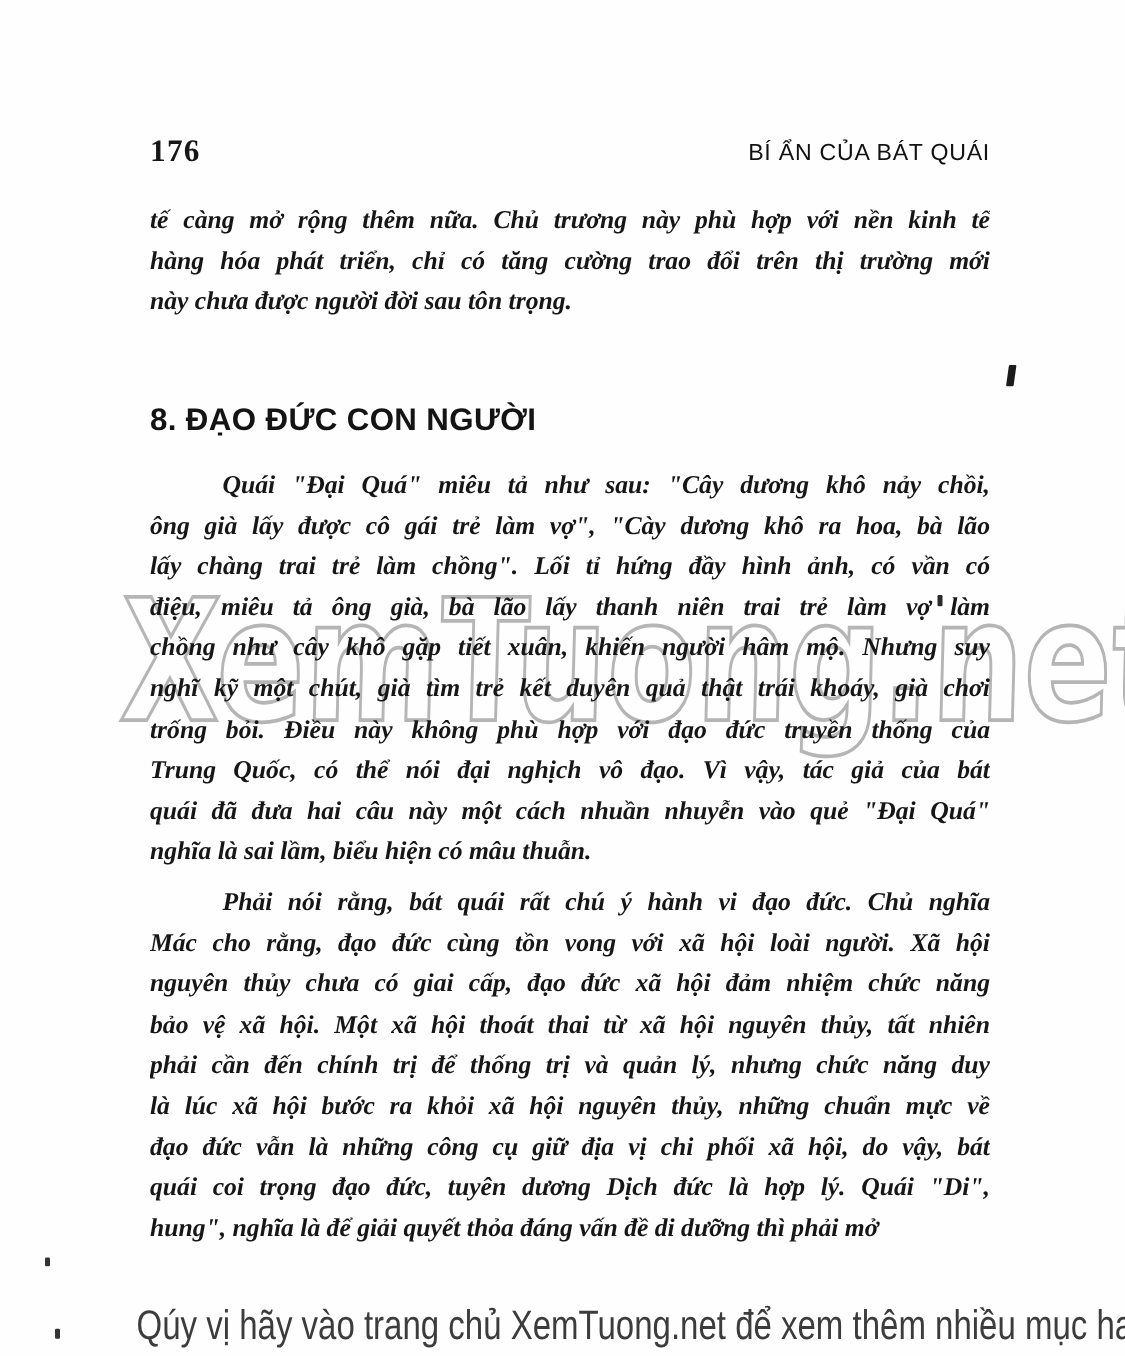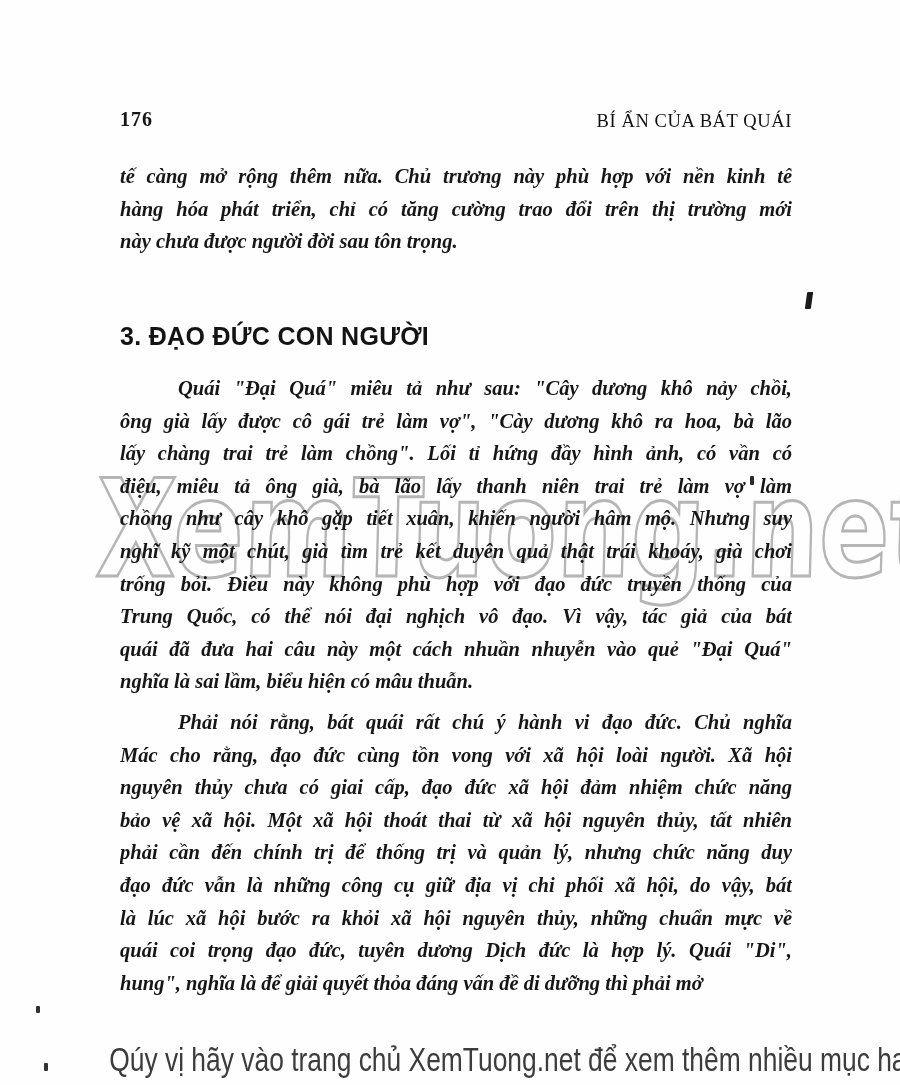--- a/index.html
+++ b/index.html
@@ -13,25 +13,25 @@
     position:absolute;left:98px;top:462px;z-index:0;
     font-family:"DejaVu Sans","Liberation Sans",sans-serif;
     font-weight:bold;font-size:135px;line-height:1;letter-spacing:0px;
     color:transparent;-webkit-text-stroke:3px #aeaeae;
     transform:scaleX(0.77) skewX(-2deg);transform-origin:left top;
     white-space:nowrap;pointer-events:none;opacity:0.9;
   }
   
   .pagehead{position:absolute;left:120px;top:108px;width:672px;height:30px;z-index:1;}
   .pagenum{
-    position:absolute;left:0;top:0;font-size:20px;font-weight:600;letter-spacing:1px;
+    position:absolute;left:0;top:0;font-size:25px;font-weight:600;letter-spacing:1px;
   }
   .runtitle{
     position:absolute;right:0;top:3px;
-    font-family:Liberation Serif, serif;
+    font-family:Liberation Sans, sans-serif;
     font-size:18.5px;font-weight:500;letter-spacing:0.6px;color:#111;text-align:right;
   }
   
   .para{position:absolute;left:120px;width:672px;z-index:1;}
   .p1{top:160px;}
   .p2{top:372px;}
   .p3{top:706px;}
   .jline{
     width:672px;height:32.6px;line-height:32.6px;overflow:hidden;
     font-size:20.5px;font-weight:600;
@@ -79,21 +79,21 @@
   </div>
 
   <div class="para p1">
     <div class="jline">tế càng mở rộng thêm nữa. Chủ trương này phù hợp với nền kinh tế</div>
     <div class="jline">hàng hóa phát triển, chỉ có tăng cường trao đổi trên thị trường mới</div>
     <div class="jline jlast">này chưa được người đời sau tôn trọng.</div>
   </div>
 
   <span class="artifact a1"></span>
 
-  <h2 class="heading">3. ĐẠO ĐỨC CON NGƯỜI</h2>
+  <h2 class="heading">8. ĐẠO ĐỨC CON NGƯỜI</h2>
 
   <div class="para p2">
     <div class="jline indent">Quái "Đại Quá" miêu tả như sau: "Cây dương khô nảy chồi,</div>
     <div class="jline">ông già lấy được cô gái trẻ làm vợ", "Cày dương khô ra hoa, bà lão</div>
     <div class="jline">lấy chàng trai trẻ làm chồng". Lối tỉ hứng đầy hình ảnh, có vần có</div>
     <div class="jline">điệu, miêu tả ông già, bà lão lấy thanh niên trai trẻ làm vợ làm</div>
     <div class="jline">chồng như cây khô gặp tiết xuân, khiến người hâm mộ. Nhưng suy</div>
     <div class="jline">nghĩ kỹ một chút, già tìm trẻ kết duyên quả thật trái khoáy, già chơi</div>
     <div class="jline">trống bỏi. Điều này không phù hợp với đạo đức truyền thống của</div>
     <div class="jline">Trung Quốc, có thể nói đại nghịch vô đạo. Vì vậy, tác giả của bát</div>
@@ -102,22 +102,22 @@
   </div>
 
   <span class="artifact a2"></span>
 
   <div class="para p3">
     <div class="jline indent">Phải nói rằng, bát quái rất chú ý hành vi đạo đức. Chủ nghĩa</div>
     <div class="jline">Mác cho rằng, đạo đức cùng tồn vong với xã hội loài người. Xã hội</div>
     <div class="jline">nguyên thủy chưa có giai cấp, đạo đức xã hội đảm nhiệm chức năng</div>
     <div class="jline">bảo vệ xã hội. Một xã hội thoát thai từ xã hội nguyên thủy, tất nhiên</div>
     <div class="jline">phải cần đến chính trị để thống trị và quản lý, nhưng chức năng duy</div>
+    <div class="jline">là lúc xã hội bước ra khỏi xã hội nguyên thủy, những chuẩn mực về</div>
     <div class="jline">đạo đức vẫn là những công cụ giữ địa vị chi phối xã hội, do vậy, bát</div>
-    <div class="jline">là lúc xã hội bước ra khỏi xã hội nguyên thủy, những chuẩn mực về</div>
     <div class="jline">quái coi trọng đạo đức, tuyên dương Dịch đức là hợp lý. Quái "Di",</div>
     <div class="jline jlast">hung", nghĩa là để giải quyết thỏa đáng vấn đề di dưỡng thì phải mở</div>
   </div>
 
   <span class="artifact a3"></span>
   <span class="artifact a4"></span>
 
   <div class="pagefoot">
     <span class="footline"><span>Qúy vị hãy vào trang chủ </span><span class="site">XemTuong.net</span><span> để xem thêm nhiều mục hay khác</span></span>
   </div>

